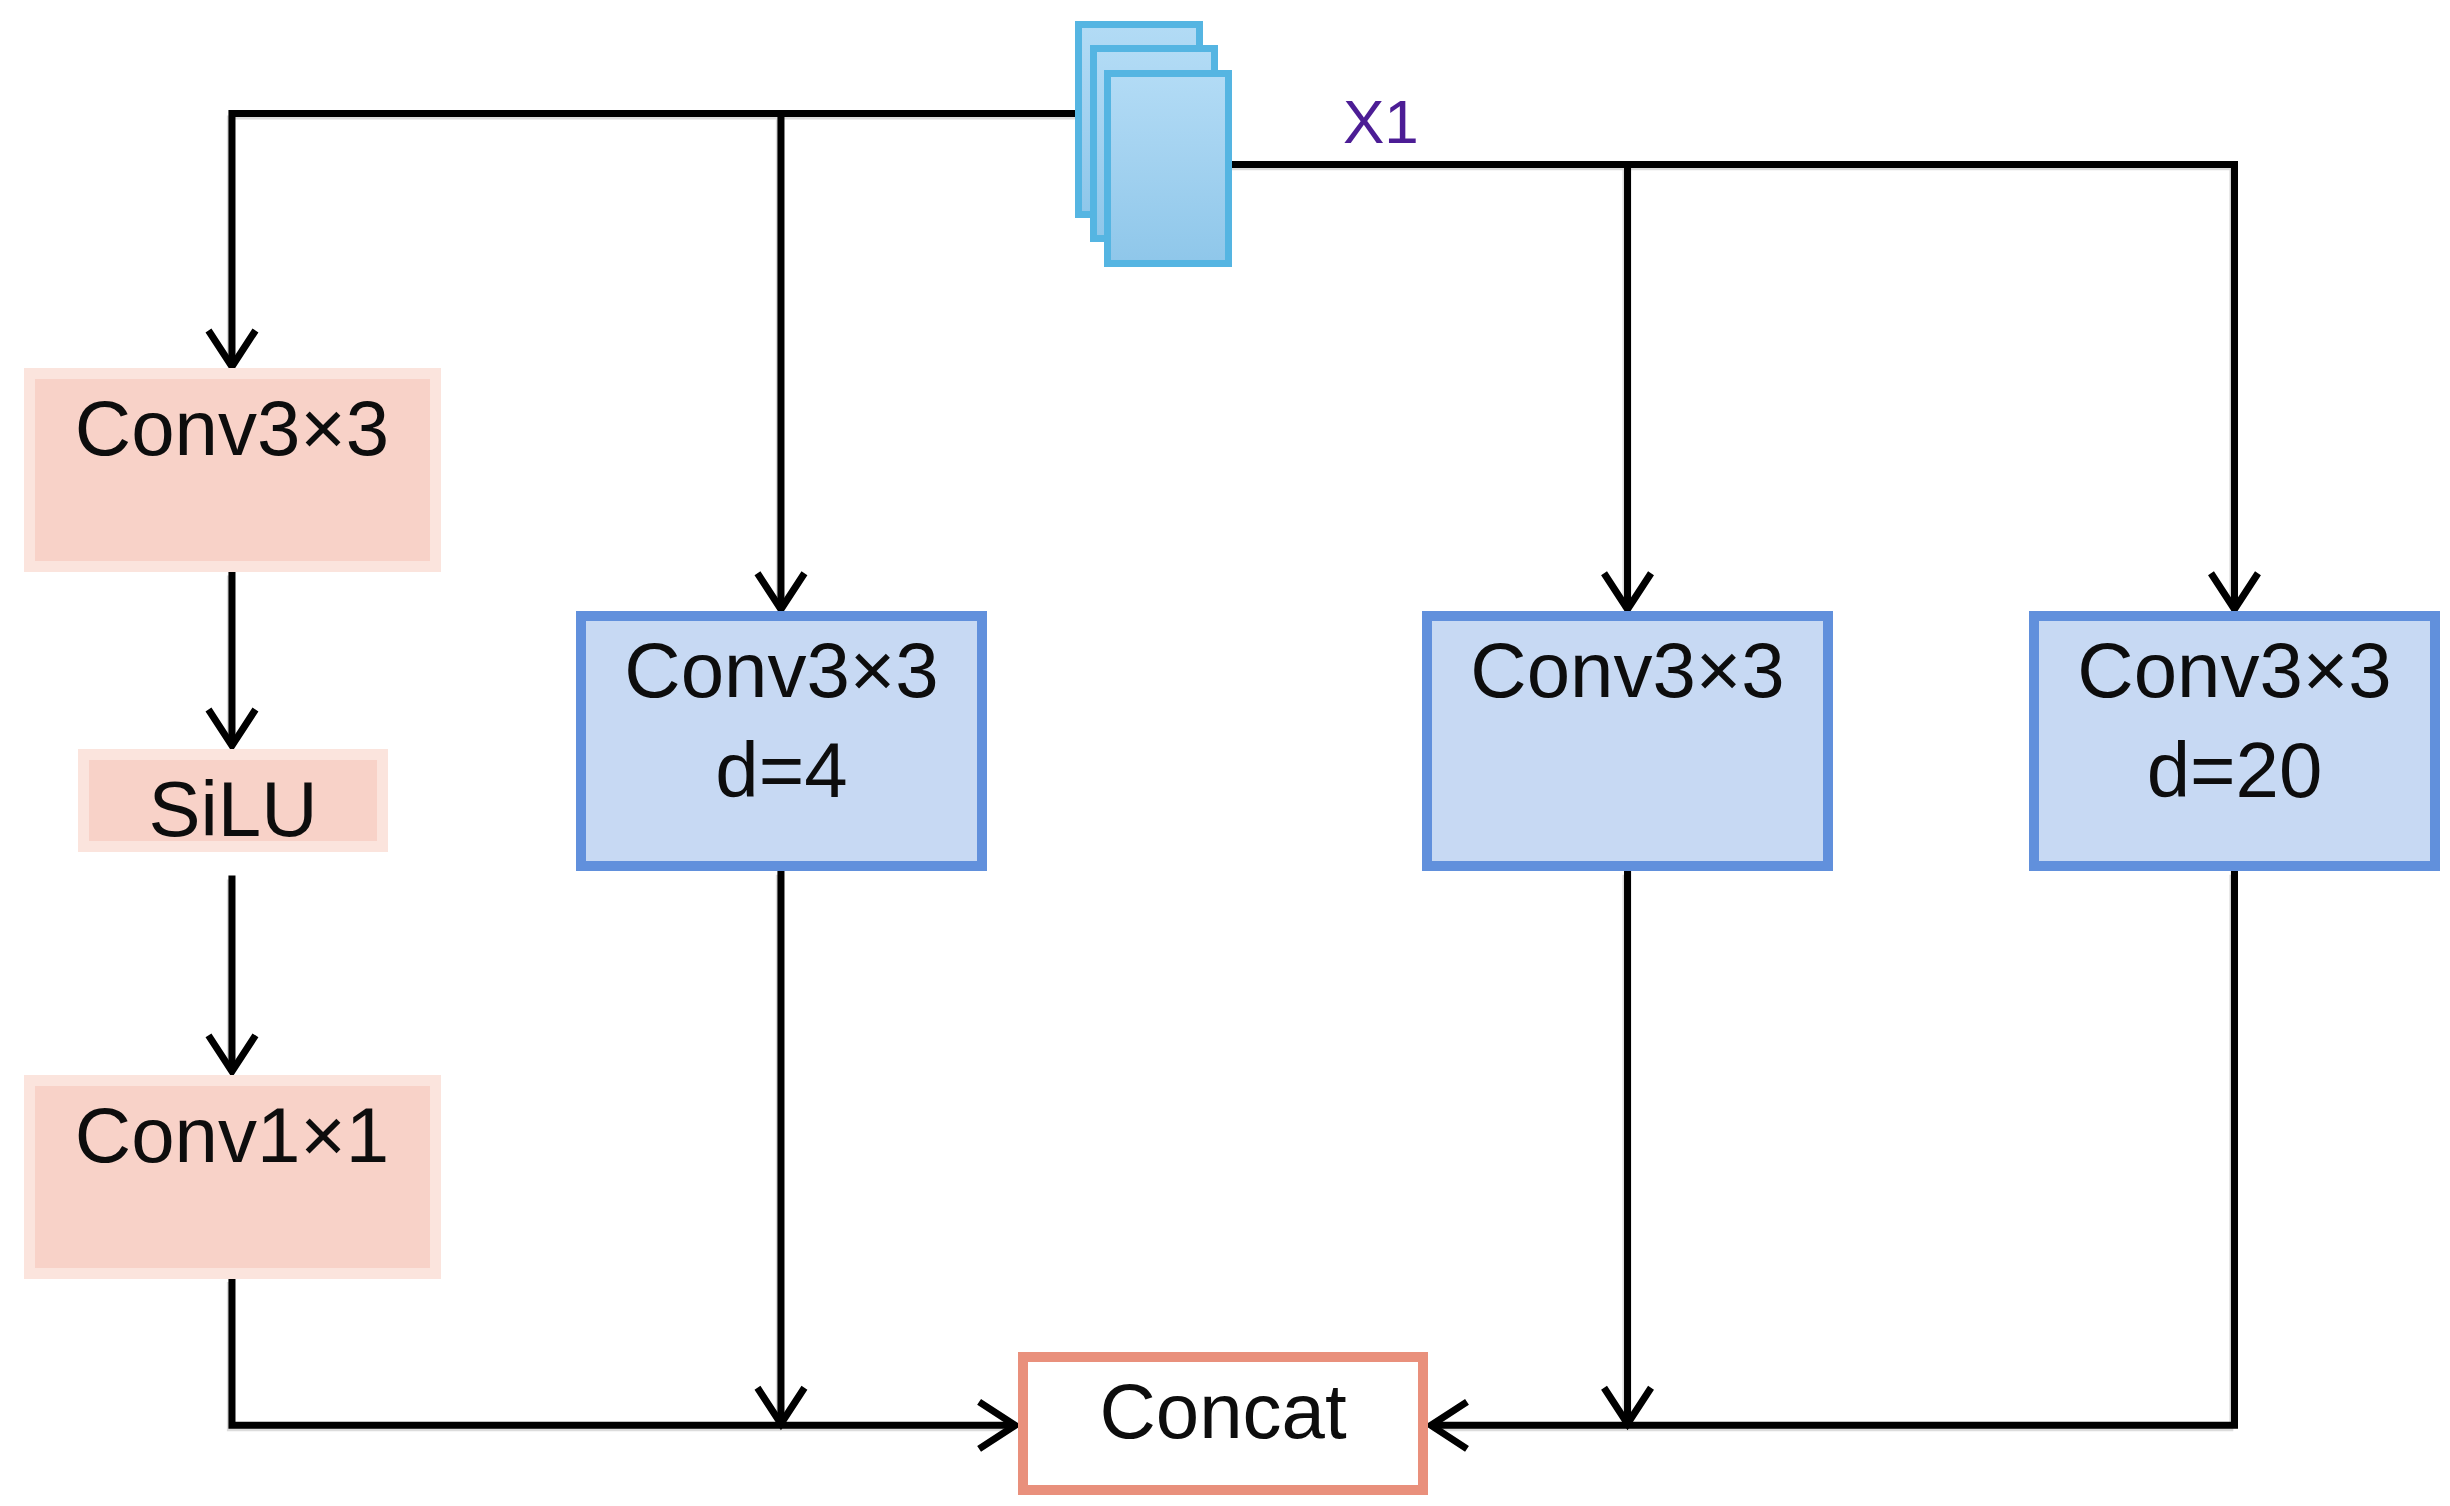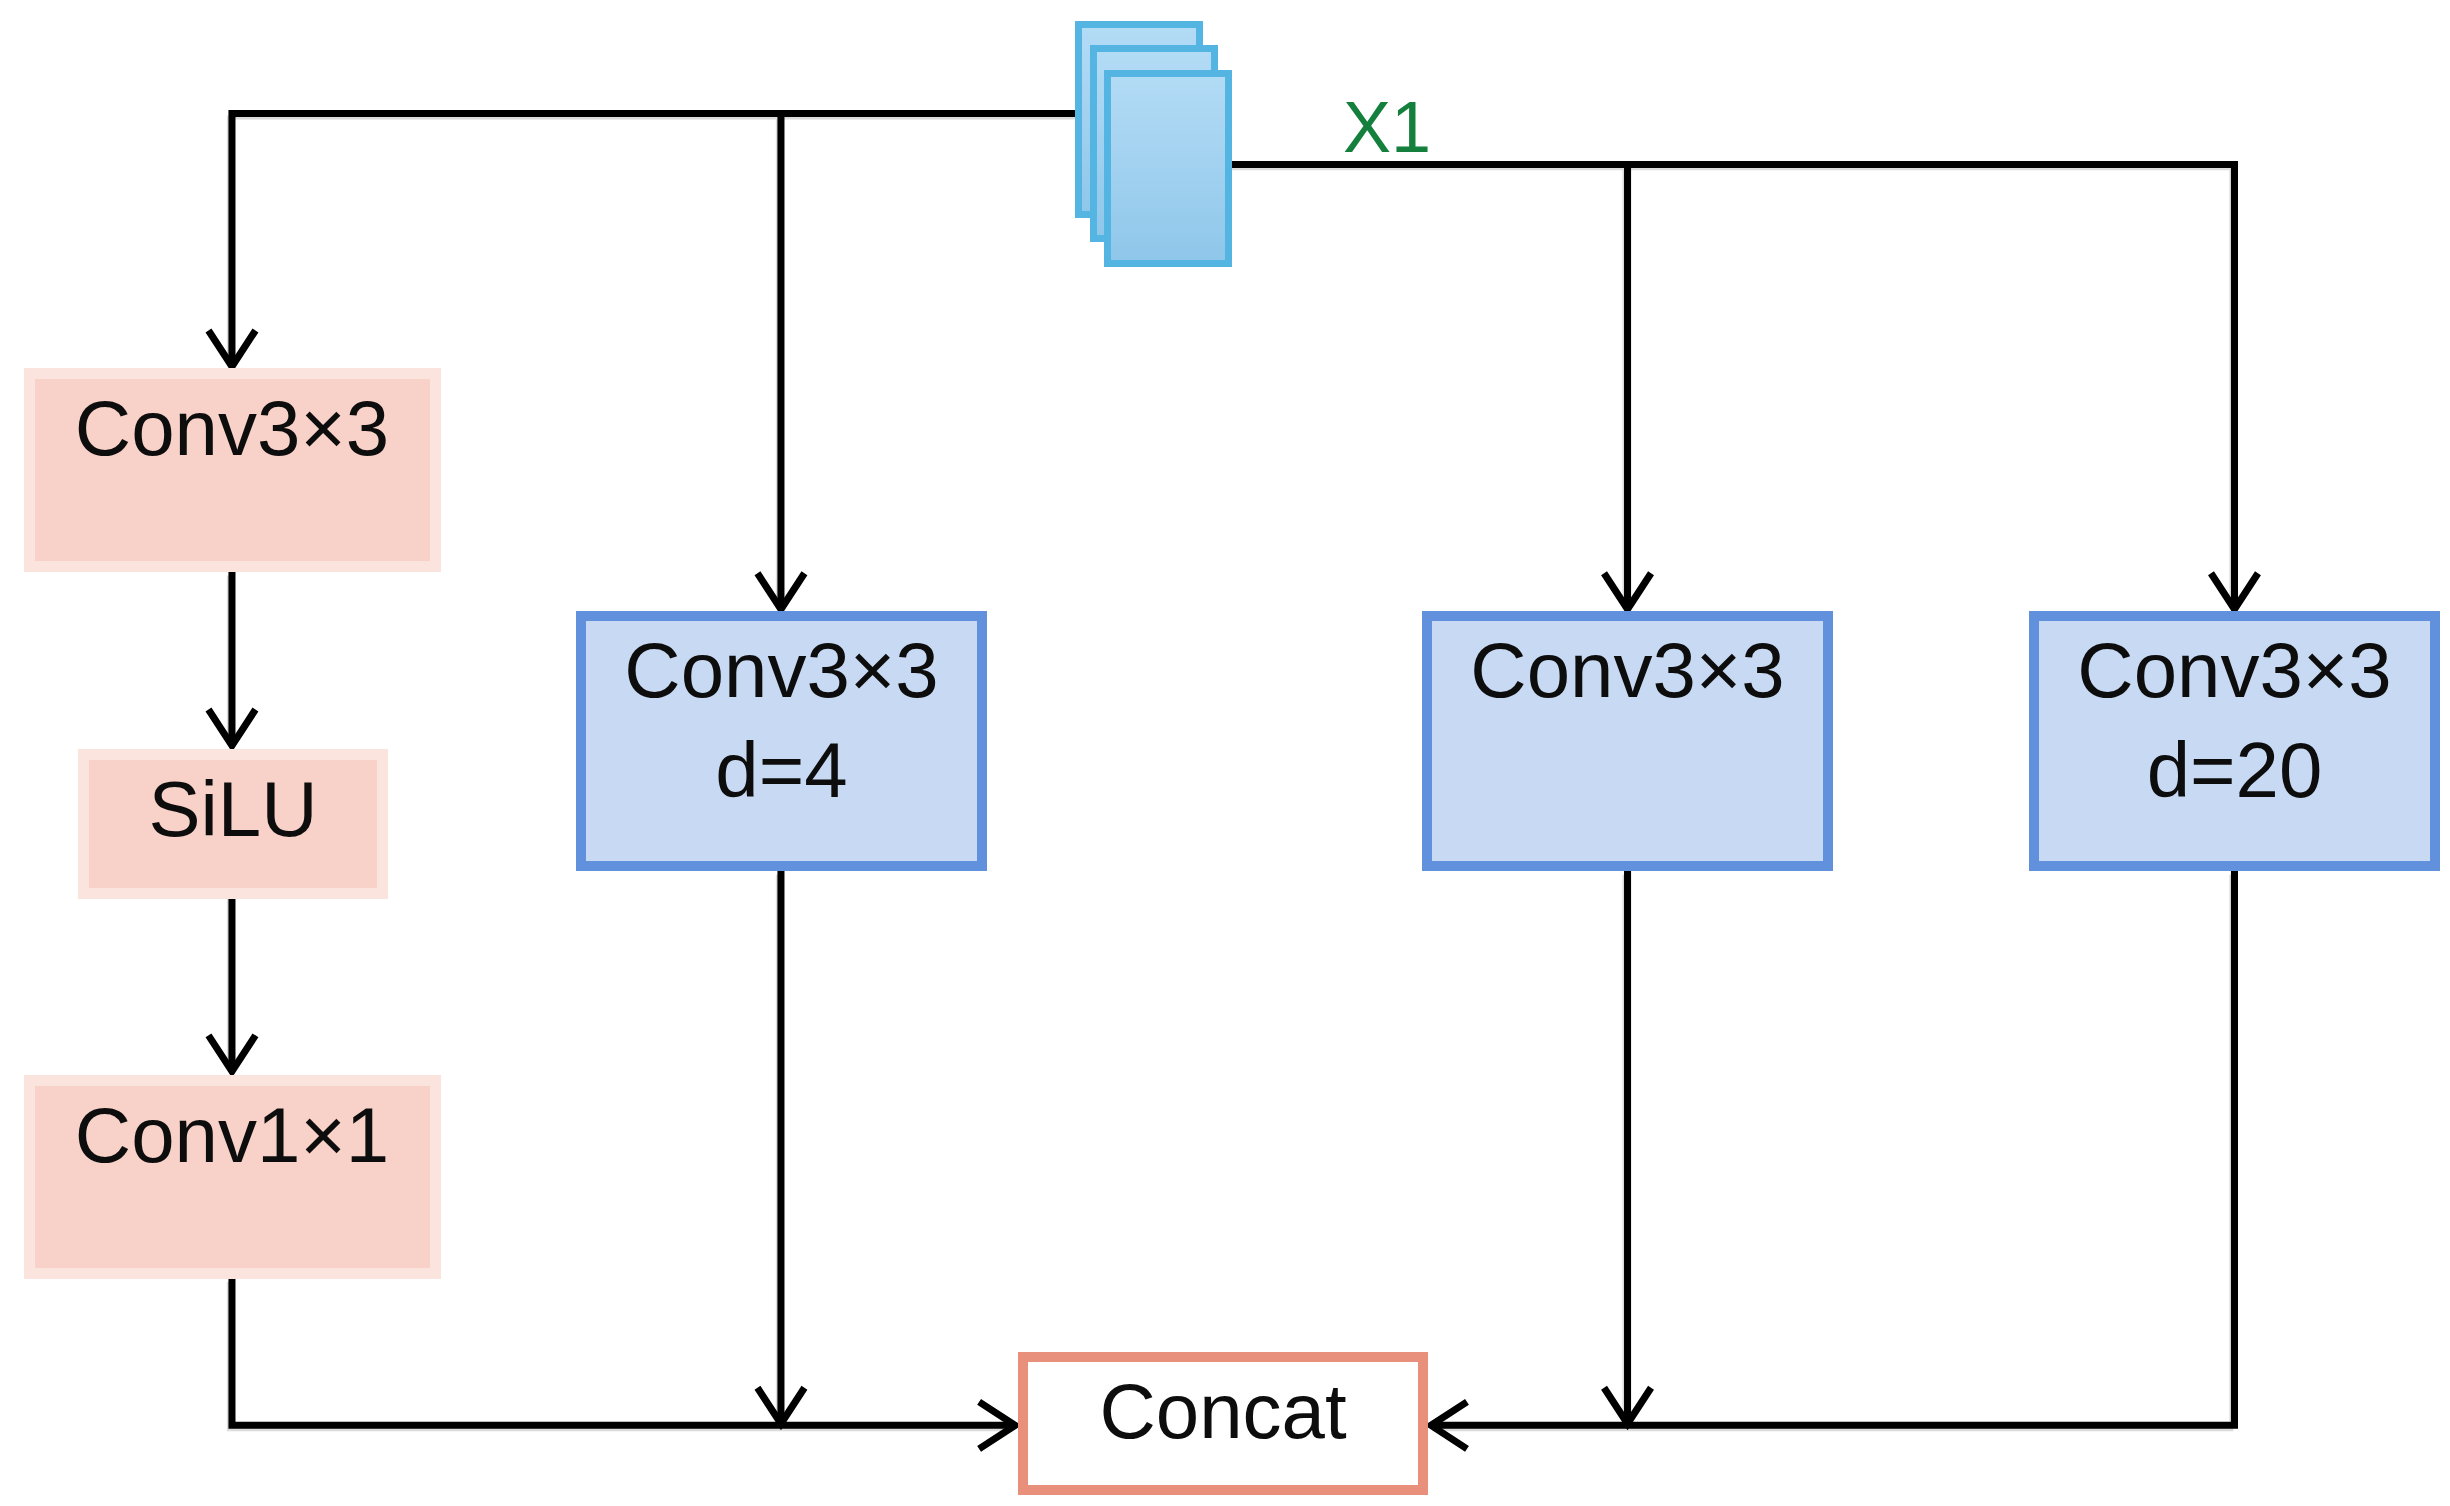--- a/index.html
+++ b/index.html
@@ -14,21 +14,21 @@
   }
   .pink{background:#F8D2C8;border:11px solid #FBE4DD;}
   .blue{background:#C7D9F3;border:10.2px solid #6190DC;}
   .outline{background:#ffffff;border:10.2px solid #E9907C;}
   .sheet{
     position:absolute;width:128px;height:197px;box-sizing:border-box;
     border:7.8px solid #55B5E2;
     background:linear-gradient(180deg,#B2DBF5 0%,#A3D2F0 45%,#8FC7EA 100%);
   }
   .x1{
-    position:absolute;left:1343px;top:88px;font-size:72px;line-height:1.1;color:#15803d;
+    position:absolute;left:1343px;top:88px;font-size:62px;line-height:1.1;color:#4c1d95;
   }
 </style>
 </head>
 <body>
 
 <div class="canvas">
 
   <svg class="wires" width="2450" height="1506" viewBox="0 0 3128 1923">
 
     <g stroke="#DCDCDC" stroke-width="5" fill="none" transform="translate(-4,5)">
@@ -76,21 +76,21 @@
     <div class="sheet" style="left:1090px;top:45px;"></div>
     <div class="sheet" style="left:1104px;top:70px;"></div>
   </div>
 
   <div class="x1">X1</div>
 
   <div class="node pink" style="left:23.5px;top:368px;width:417px;height:204px;">
     <span>Conv3×3</span>
   </div>
 
-  <div class="node pink" style="left:78px;top:749px;width:310px;height:150px;">
+  <div class="node pink" style="left:78px;top:749px;width:310px;height:103px;">
     <span>SiLU</span>
   </div>
 
   <div class="node pink" style="left:23.5px;top:1075px;width:417px;height:204px;">
     <span>Conv1×1</span>
   </div>
 
   <div class="node blue" style="left:576px;top:611px;width:411px;height:260px;">
     <span>Conv3×3</span>
     <span>d=4</span>

